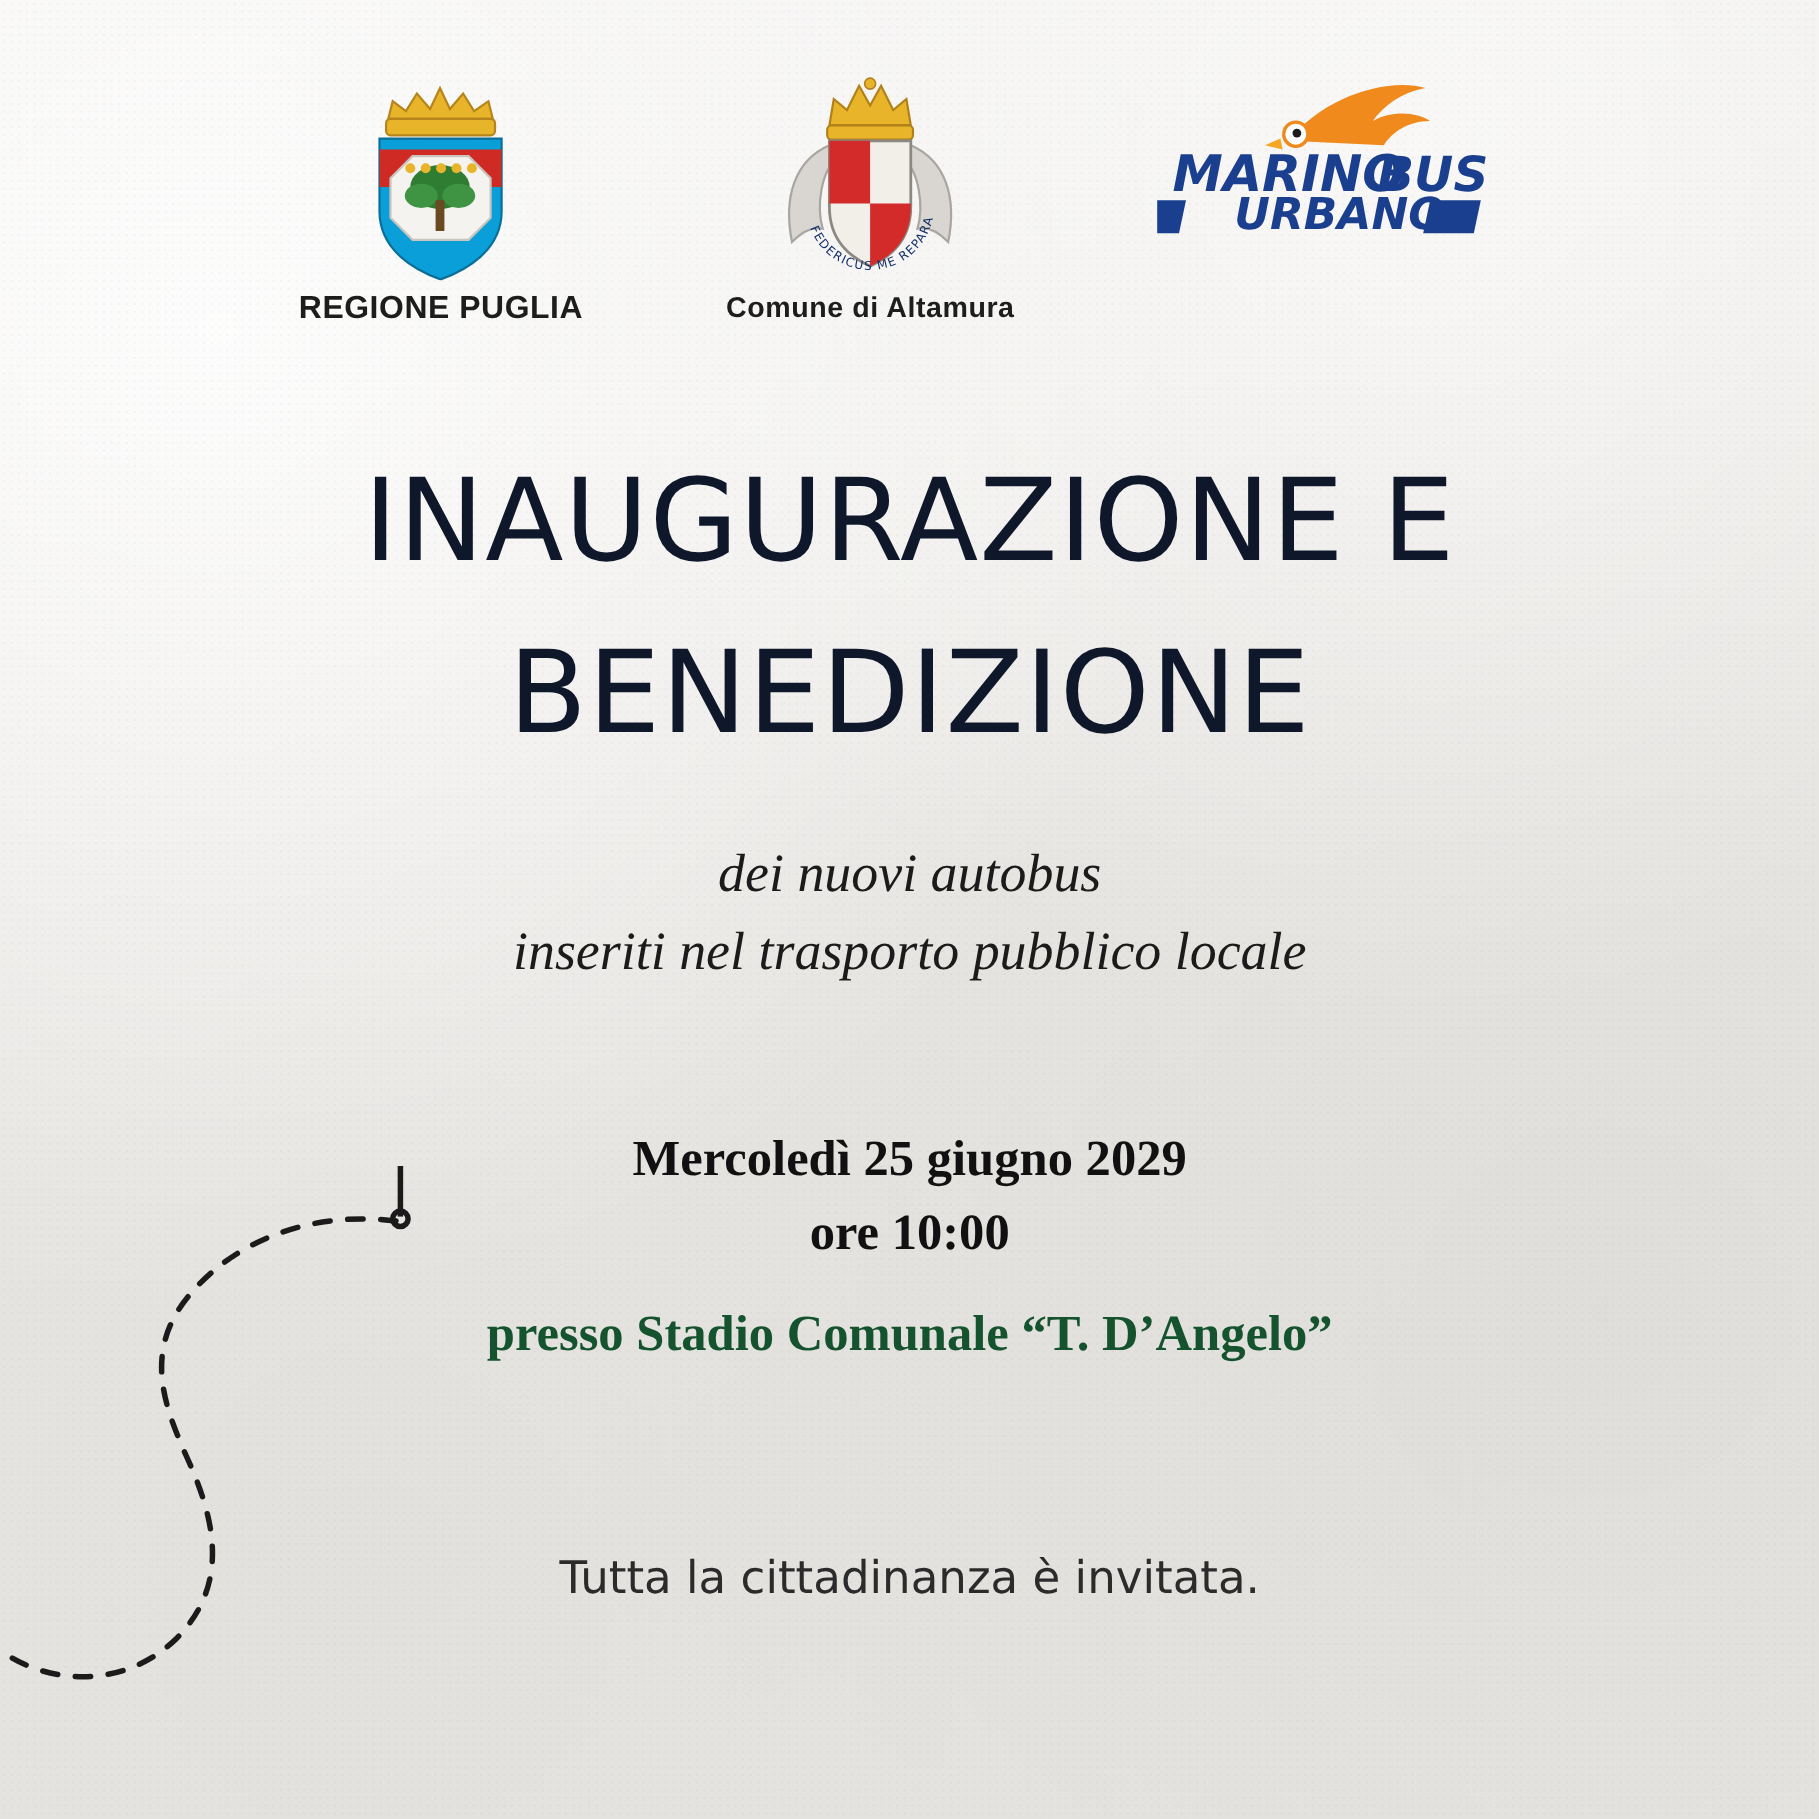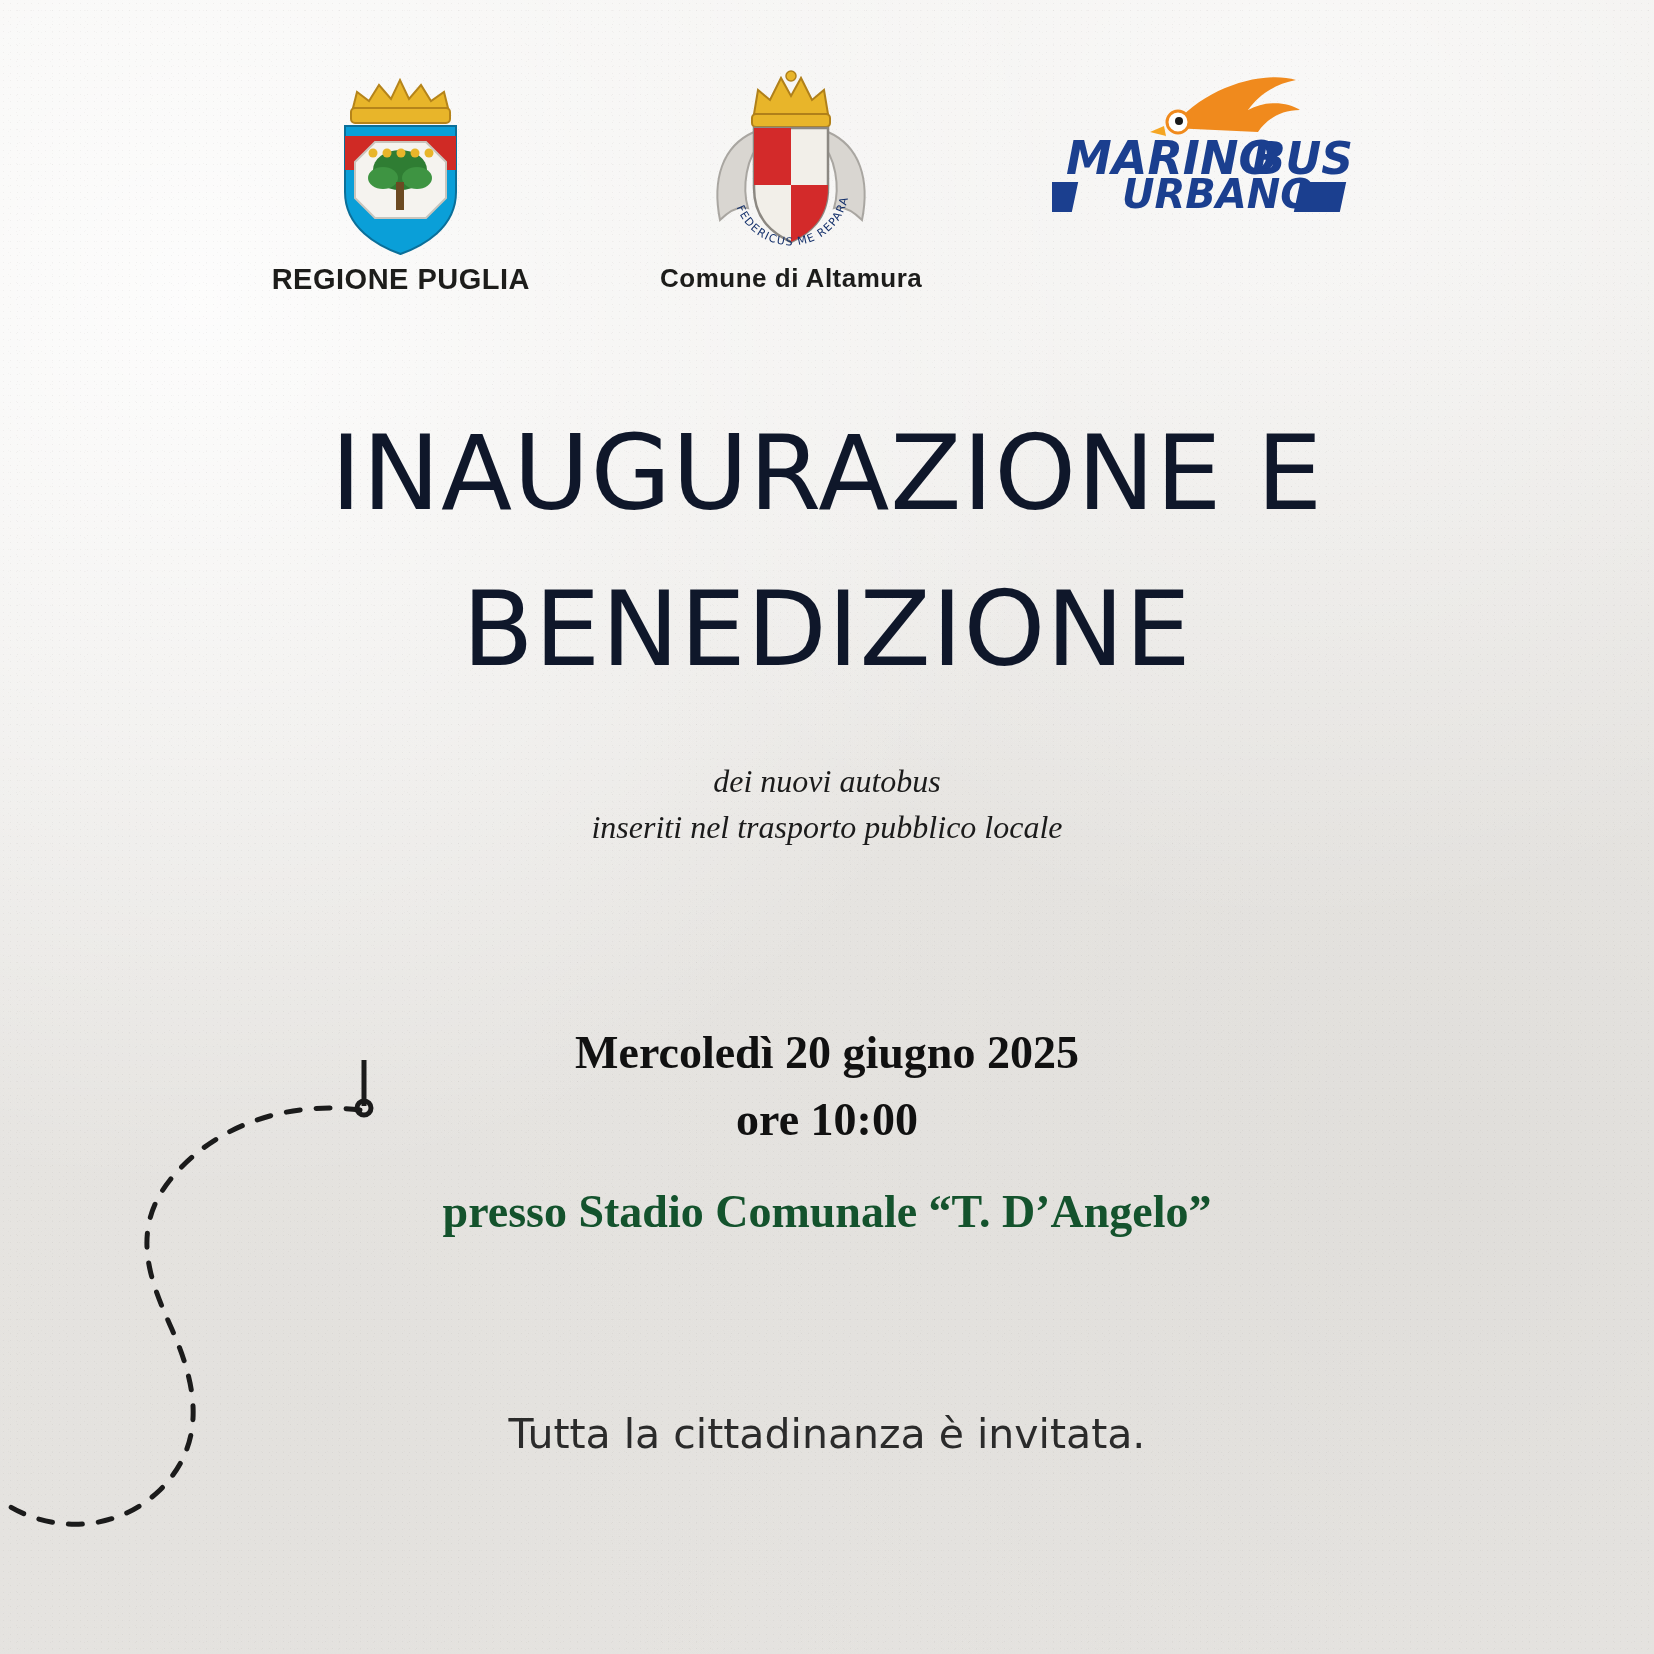--- a/index.html
+++ b/index.html
@@ -88,21 +88,21 @@
     letter-spacing: 1px;
   }
   .subtitle {
     position: absolute;
     top: 758px;
     left: 0;
     width: 100%;
     text-align: center;
     font-family: "Liberation Serif", serif;
     font-style: italic;
-    font-size: 32px;
+    font-size: 49px;
     line-height: 1.45;
     color: #1b1b1b;
   }
 
   .event-when {
     position: absolute;
     top: 1020px;
     left: 0;
     width: 100%;
     text-align: center;
@@ -232,21 +232,21 @@
     <div>INAUGURAZIONE E</div>
     <div>BENEDIZIONE</div>
   </div>
 
   <div class="subtitle">
     <div>dei nuovi autobus</div>
     <div>inseriti nel trasporto pubblico locale</div>
   </div>
 
   <div class="event-when">
-    <div>Mercoledì 20 giugno 2025</div>
+    <div>Mercoledì 25 giugno 2029</div>
     <div>ore 10:00</div>
   </div>
 
   <div class="event-where">presso Stadio Comunale “T. D’Angelo”</div>
 
   <div class="footer-note">Tutta la cittadinanza è invitata.</div>
 
   <span class="path-deco">
     <svg width="480" height="520" viewBox="0 0 480 520">
       <path d="M400 50 C320 40 250 70 210 120 C170 170 190 220 210 265 C235 320 250 380 200 430 C150 478 80 470 40 440" fill="none" stroke="#1b1b1b" stroke-width="5" stroke-dasharray="14 16" stroke-linecap="round"></path>

